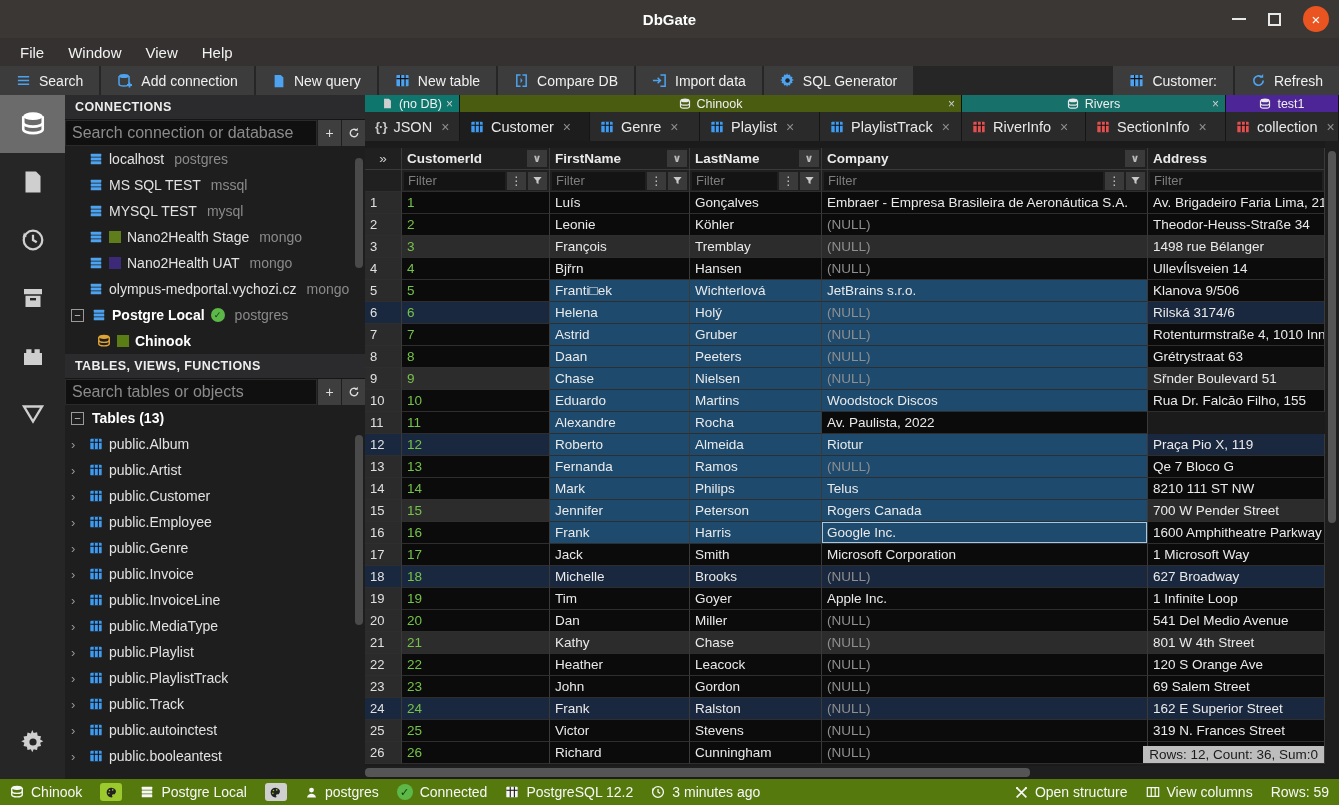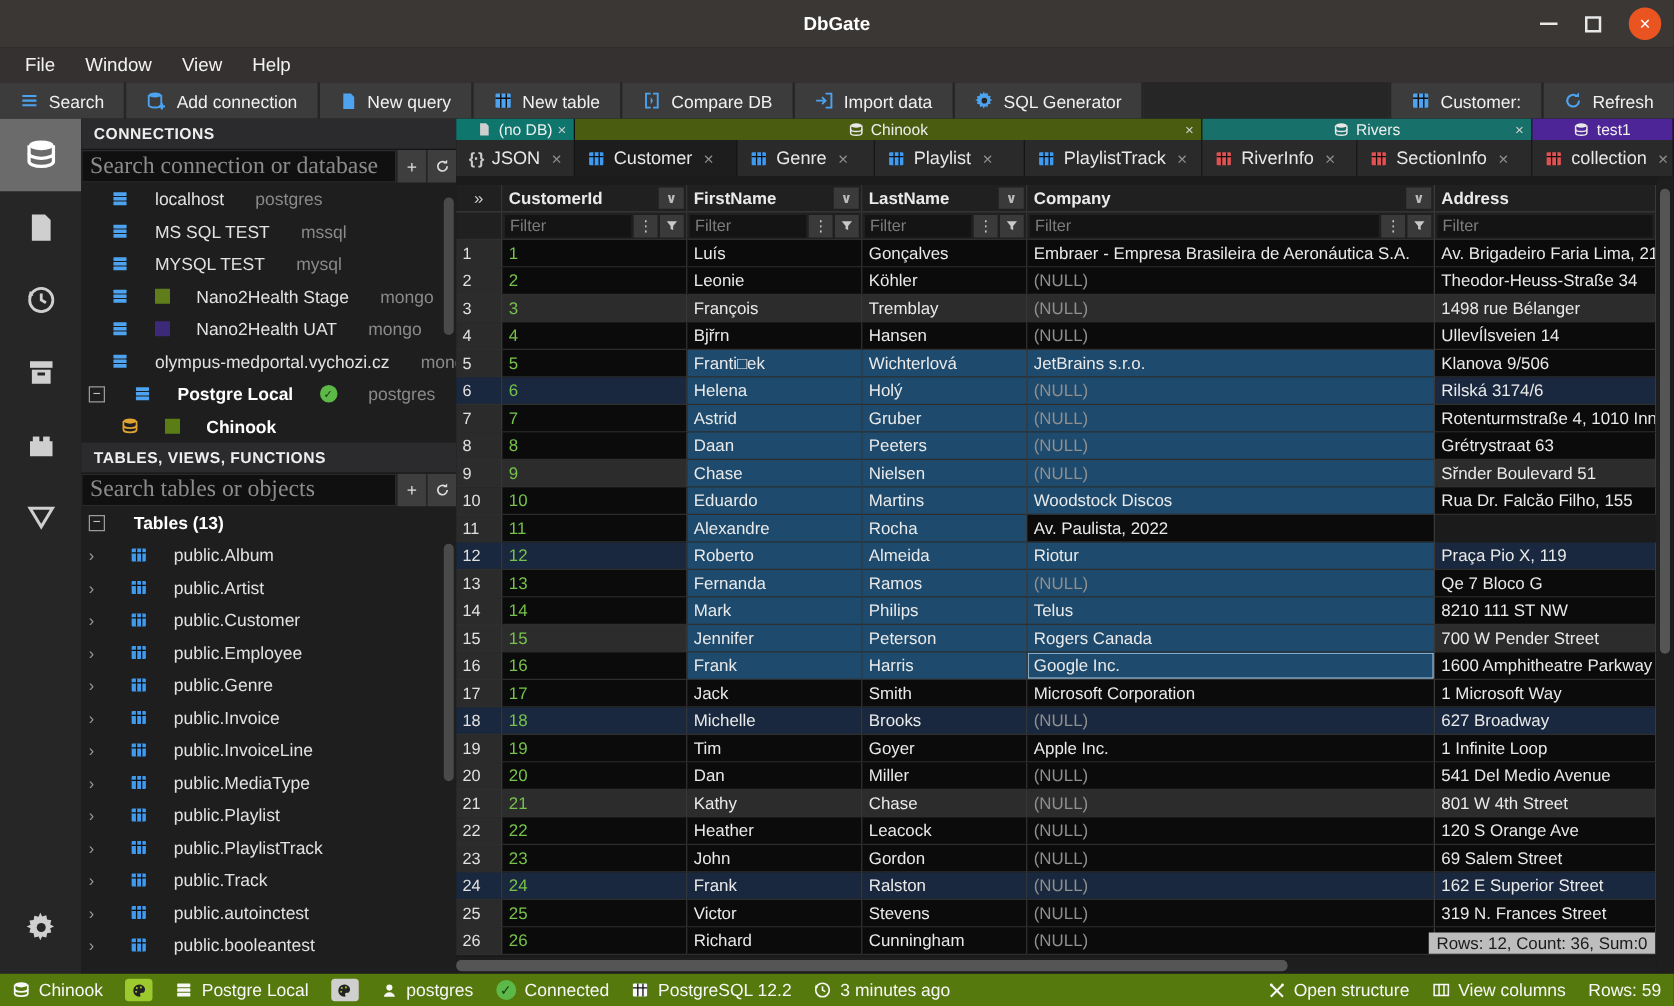--- a/index.html
+++ b/index.html
@@ -30,25 +30,25 @@
   .rail{position:absolute;left:0;top:95px;width:65px;height:684px;background:#262626;}
   .rail .ritem{width:65px;height:58px;display:flex;align-items:center;justify-content:center;color:#cfcfcf;}
   .rail .ritem.active{background:#6b6b6b;color:#fff;}
   .rail .gear{position:absolute;bottom:8px;left:0;}
 
   
   .panel{position:absolute;left:65px;top:95px;width:300px;height:684px;background:#1e1e1e;overflow:hidden;}
   .phead{height:25px;background:#2b2b2d;border-bottom:1px solid #161616;display:flex;align-items:center;padding:0 10px;
     font-size:12.5px;font-weight:bold;letter-spacing:.4px;color:#eee;}
   .psearch{height:26px;display:flex;margin:0;}
-  .psearch input{flex:1;background:#101010;border:1px solid #2a2a2a;color:#cfcfcf;font-size:19px;padding:0 6px;outline:none;font-family:Liberation Serif, serif;}
+  .psearch input{flex:1;background:#101010;border:1px solid #2a2a2a;color:#cfcfcf;font-size:16px;padding:0 6px;outline:none;}
   .psearch input::placeholder{color:#8b8b8b;}
   .psbtn{width:24px;background:#3e3e3e;border-left:1px solid #1e1e1e;display:flex;align-items:center;justify-content:center;color:#ddd;font-size:14px;}
   .plist{position:relative;}
-  .pitem{height:26px;display:flex;align-items:center;gap:21px;font-size:14px;color:#d6d6d6;padding-left:24px;white-space:nowrap;}
+  .pitem{height:26px;display:flex;align-items:center;gap:6px;font-size:14px;color:#d6d6d6;padding-left:24px;white-space:nowrap;}
   .pitem .name{color:#e2e2e2;}
   .pitem .name.b{font-weight:bold;color:#fff;}
   .pitem .typ{color:#8a8a8a;margin-left:4px;}
   .pitem .tag{width:12px;height:12px;flex:none;}
   .pitem .exp{width:13px;height:13px;border:1px solid #9a9a9a;color:#cfcfcf;font-size:11px;line-height:11px;text-align:center;flex:none;margin-right:2px;}
   .pitem.haspex{padding-left:6px;}
   .pitem.child{padding-left:32px;}
   .pitem .chev{color:#9a9a9a;font-size:13px;width:12px;flex:none;}
   .srv{color:#4da3f0;}
   .dbyellow{color:#e0a432;}

